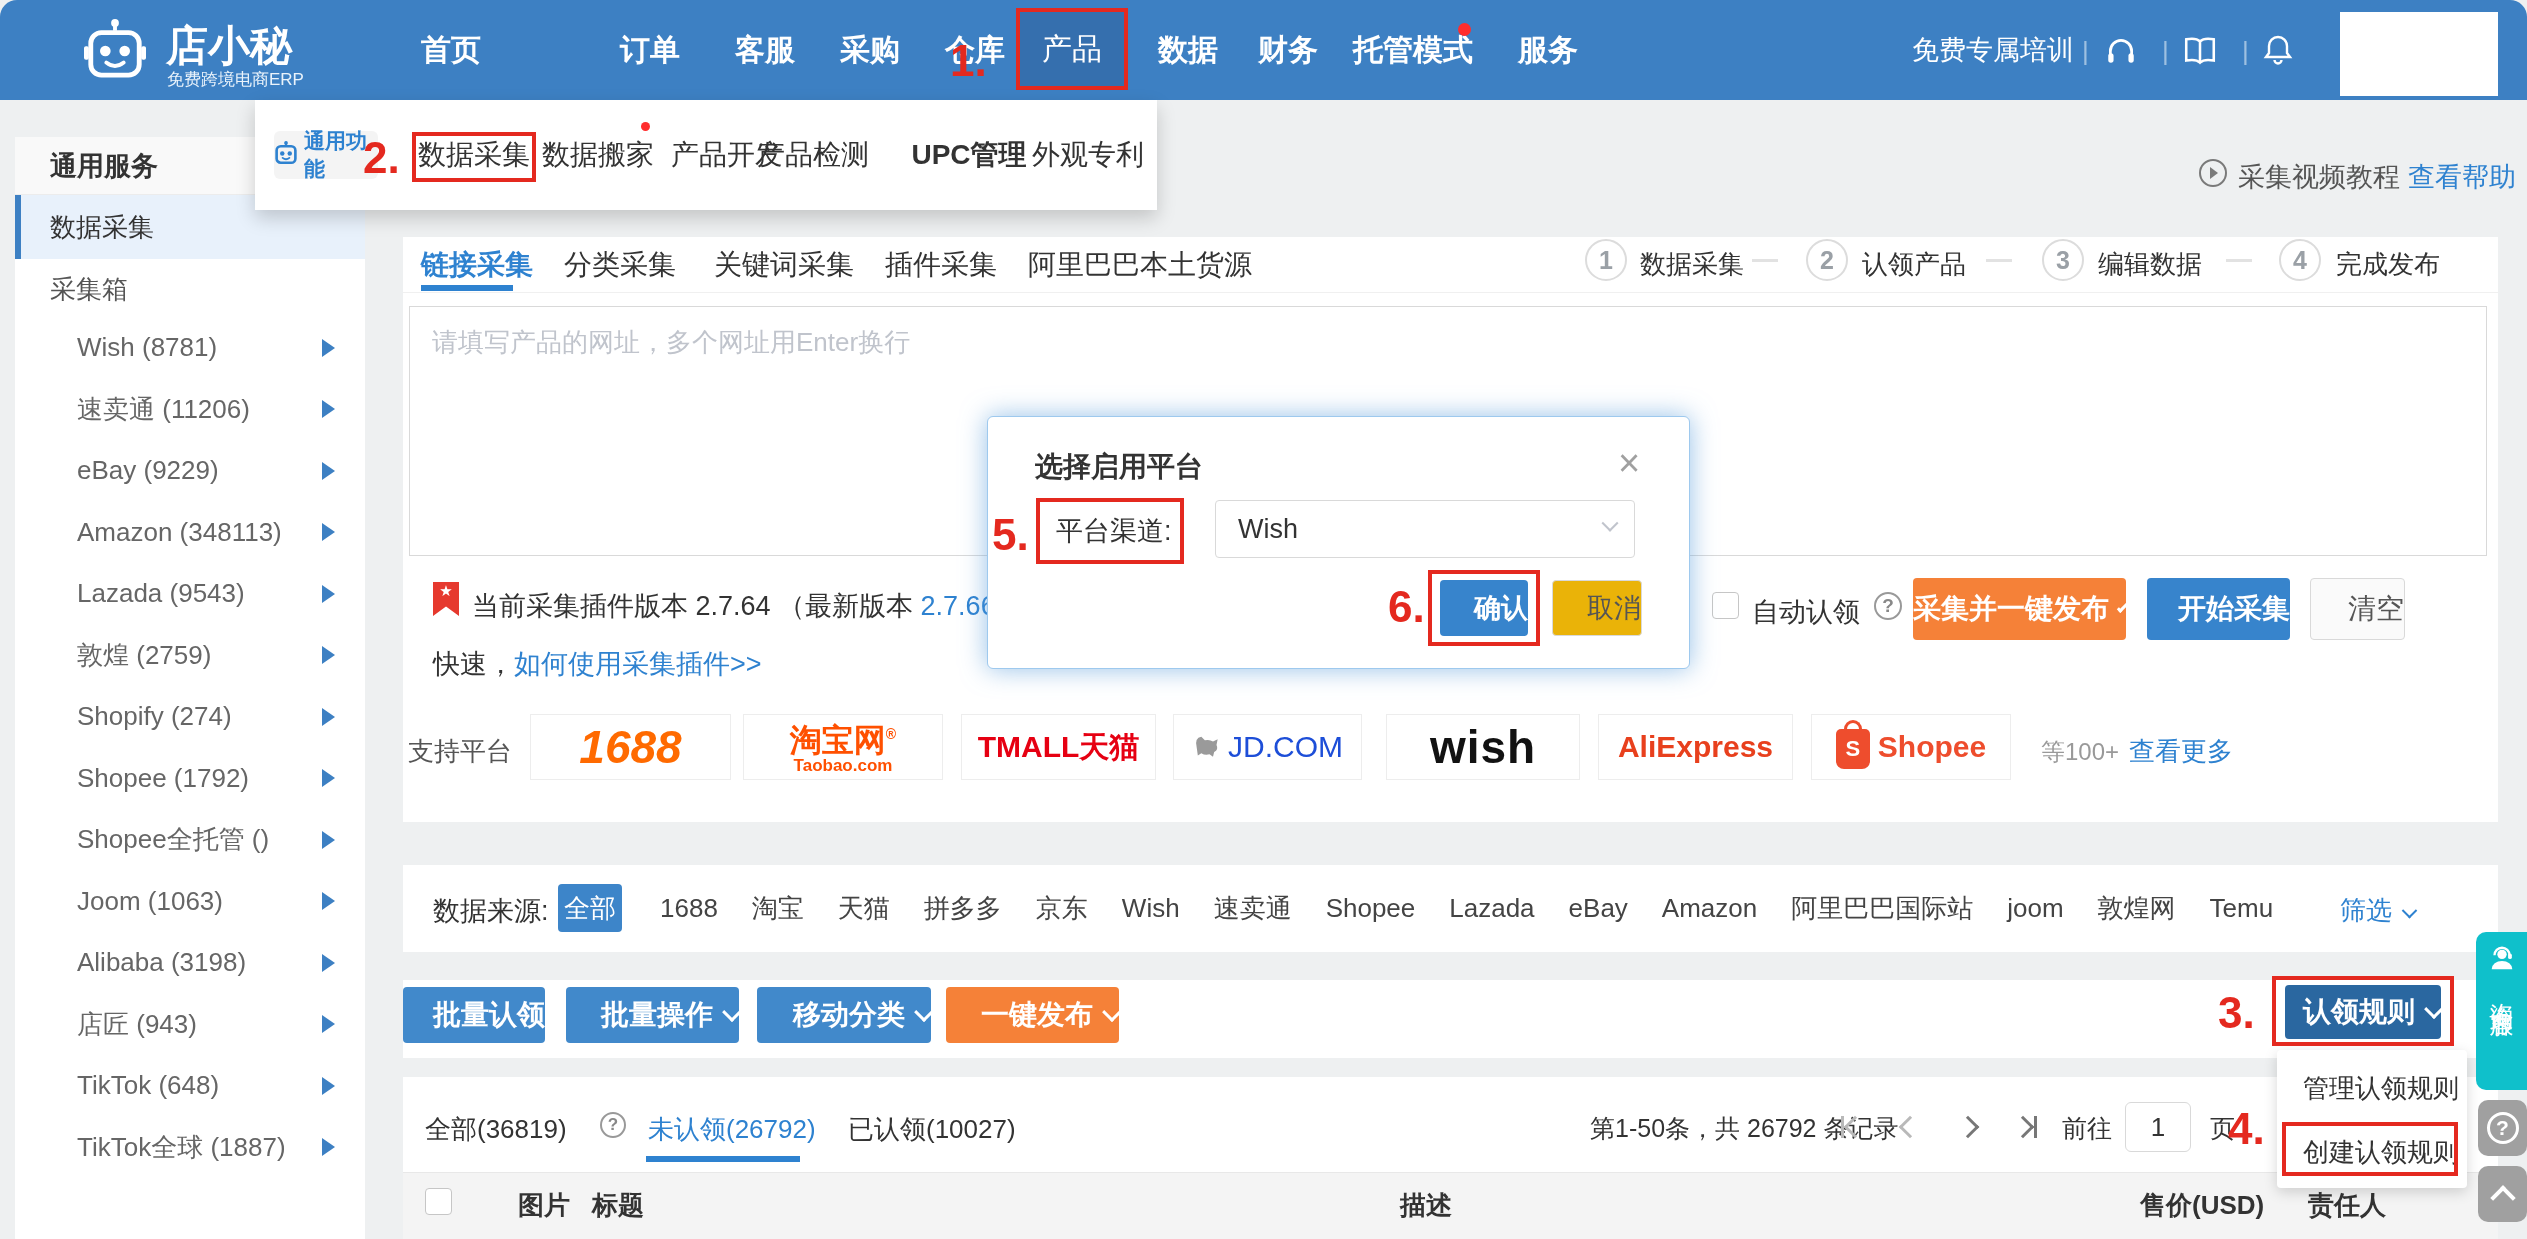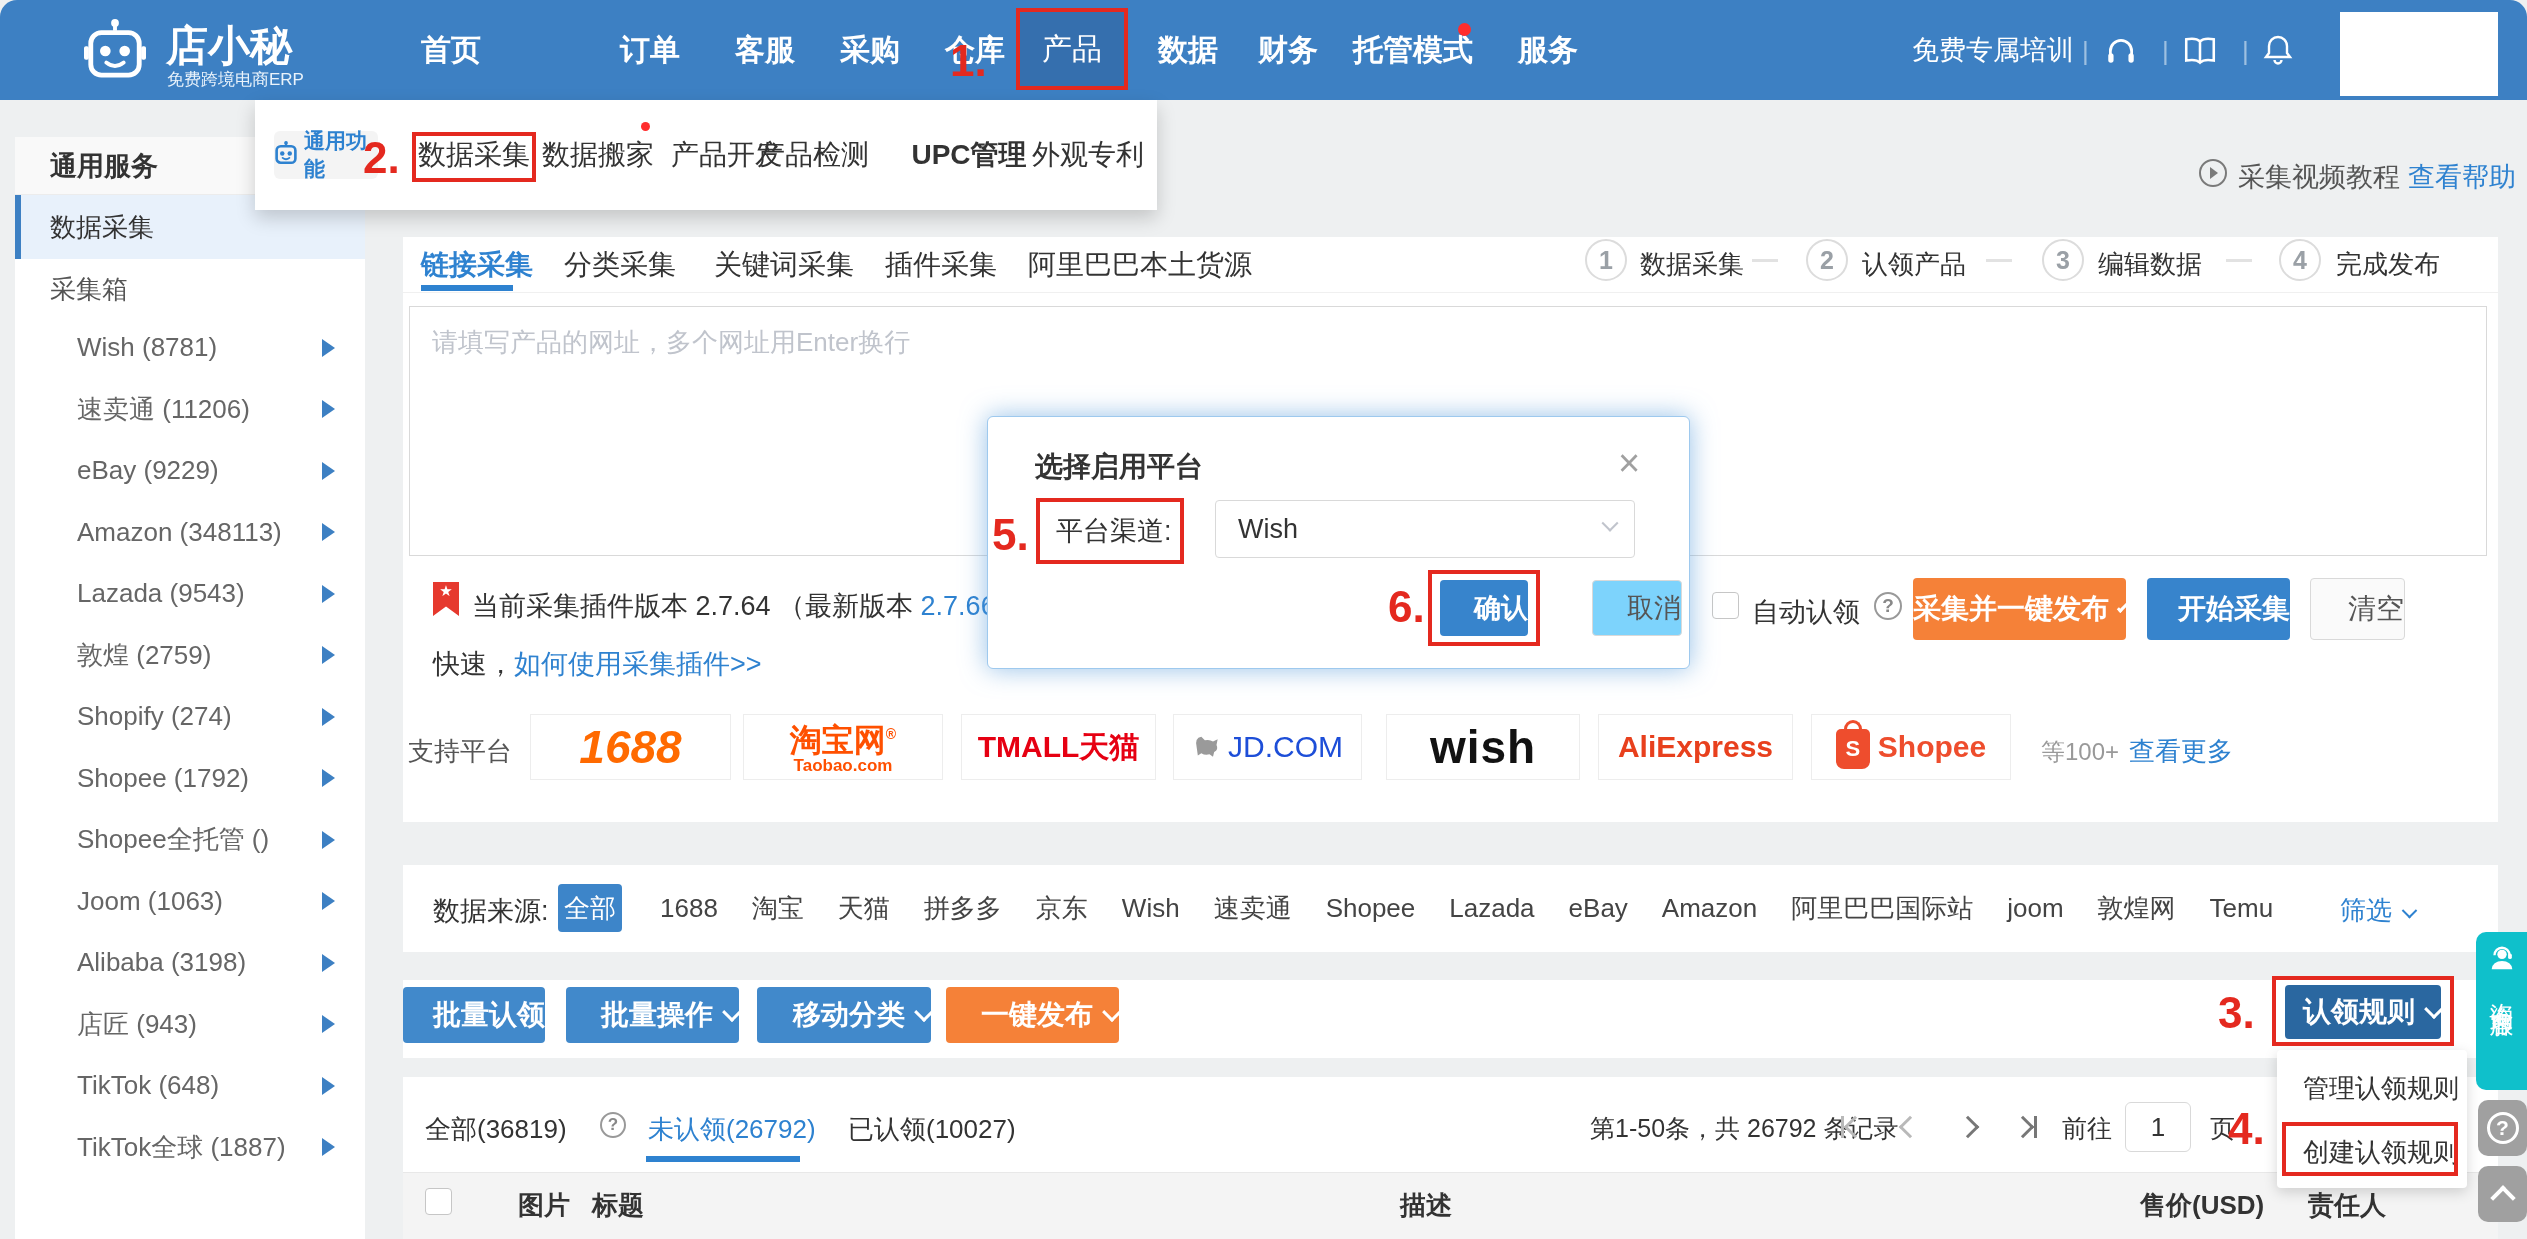--- a/index.html
+++ b/index.html
@@ -466,21 +466,21 @@
   <span class="abs nowrap" style="left:1035px;top:448px;font-size:28px;font-weight:bold;color:#333;z-index:51;">选择启用平台</span>
   <span class="abs" style="left:1618px;top:442px;font-size:38px;color:#a0a0a0;z-index:51;">×</span>
   <span class="abs nowrap" style="left:1056px;top:513px;font-size:27px;color:#333;z-index:51;">平台渠道:</span>
   <div class="select">
     <span>Wish</span>
     <span class="chev" style="color:#c0c4cc;width:10px;height:10px;border-width:2px;margin-top:-6px;"></span>
   </div>
   <div class="abs btn" style="left:1440px;top:580px;width:88px;height:56px;background:#3784cc;font-size:27px;z-index:51;">
       <span>确认</span>
     </div>
-  <div class="abs btn" style="left:1552px;top:580px;width:90px;height:56px;background:#7dd3fc;border:1px solid #d9d9d9;color:#555;font-weight:normal;font-size:27px;z-index:51;margin-left:40px;">
+  <div class="abs btn" style="left:1552px;top:580px;width:90px;height:56px;background:#eab308;border:1px solid #d9d9d9;color:#555;font-weight:normal;font-size:27px;z-index:51;">
       <span>取消</span>
     </div>
   <span class="ann" style="left:992px;top:510px;">5.</span>
   <div class="redbox" style="left:1036px;top:498px;width:148px;height:66px;"></div>
   <span class="ann" style="left:1388px;top:582px;">6.</span>
   <div class="redbox" style="left:1428px;top:570px;width:112px;height:76px;"></div>
 
   <div class="float-service">
     <span>
       <svg width="32" height="30" viewBox="0 0 32 32" fill="#fff">

